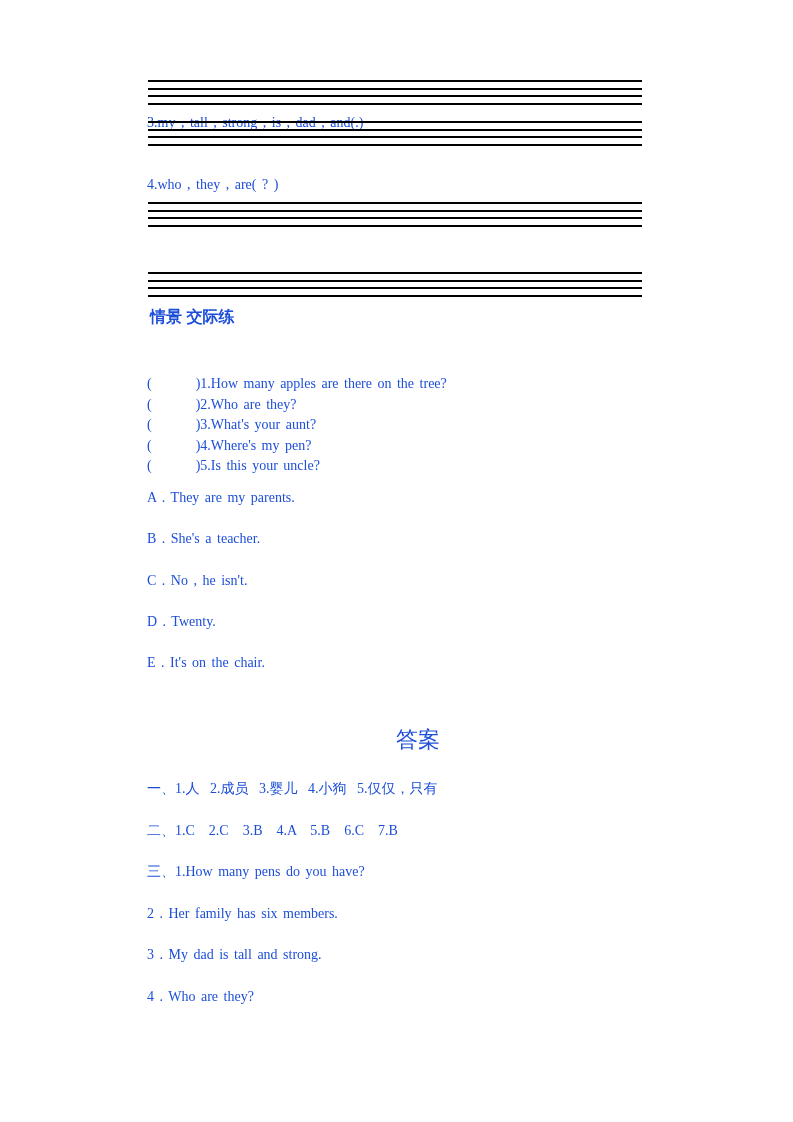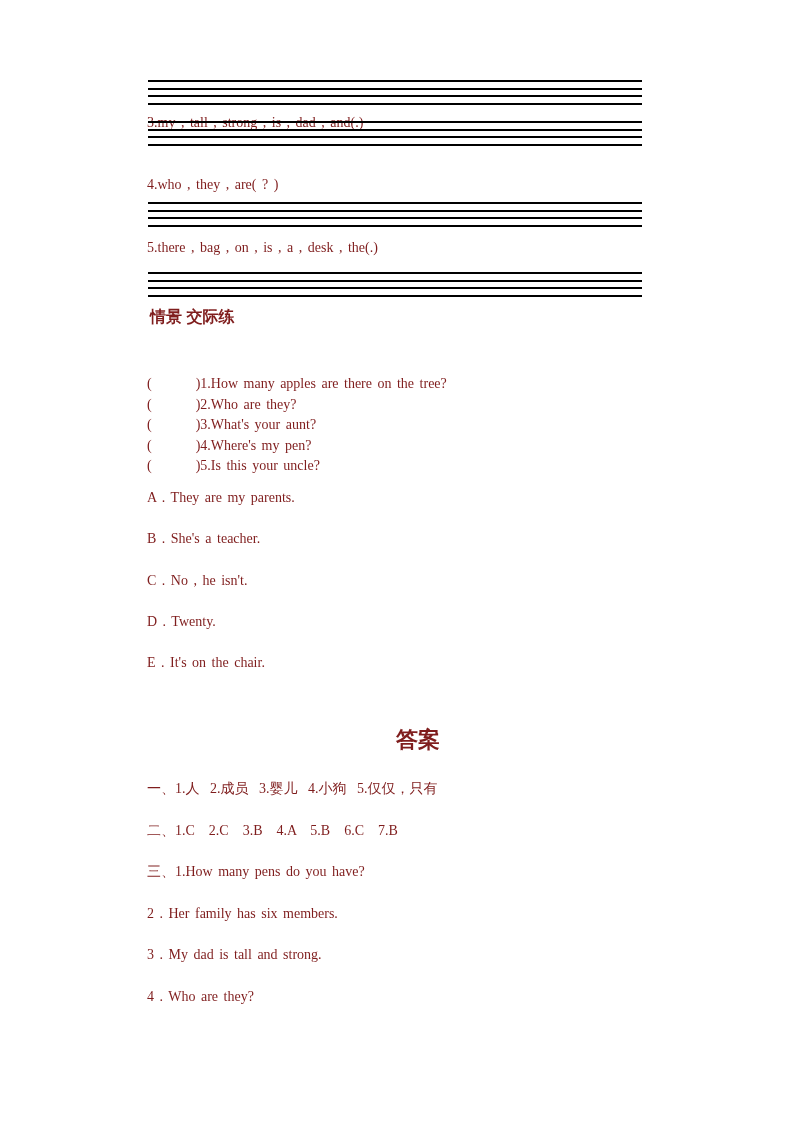--- a/index.html
+++ b/index.html
@@ -2,21 +2,21 @@
 <html><head>
 <meta charset="utf-8">
 <style>
   html, body { margin: 0; padding: 0; background: #e8e8e8; }
   .page {
     position: relative;
     width: 793px;
     height: 1122px;
     margin: 0 auto;
     background: #ffffff;
-    color: #7f1d1d;
+    color: #1d4ed8;
     font-family: "Liberation Serif", "DejaVu Serif", serif;
     overflow: hidden;
   }
   .rule-group { position: absolute; left: 148px; width: 494px; height: 26px; }
   .rule { position: absolute; left: 0; width: 100%; height: 2px; background: #000; }
   .rule.r1 { top: 0; }
   .rule.r2 { top: 8px; }
   .rule.r3 { top: 15px; }
   .rule.r4 { top: 23px; }
   .t {
@@ -37,21 +37,21 @@
     text-align: right;
   }
   .zh-title {
     font-family: "Liberation Sans", "DejaVu Sans", sans-serif;
     font-size: 15px;
     line-height: 19px;
     word-spacing: 0;
   }
   .answers-title {
     font-family: "Liberation Sans", "DejaVu Sans", sans-serif;
-    font-weight: bold;
+    font-weight: normal;
     font-size: 22px;
     line-height: 26px;
     left: 418px;
     transform: translateX(-50%);
     word-spacing: 0;
   }
   .zh-line { word-spacing: 0; text-align: center; }
 </style>
 </head>
 <body>
@@ -76,21 +76,20 @@
 
   <div class="t" style="top:176px">4.who , they , are( ? )</div>
 
   <div class="rule-group" style="top:202px">
     <div class="rule r1"></div>
     <div class="rule r2"></div>
     <div class="rule r3"></div>
     <div class="rule r4"></div>
   </div>
 
-  <div class="t" style="top:239px">5.there , bag , on , is , a , desk , the(.)</div>
 
   <div class="rule-group" style="top:272px">
     <div class="rule r1"></div>
     <div class="rule r2"></div>
     <div class="rule r3"></div>
     <div class="rule r4"></div>
   </div>
 
   <div class="t zh-heading" style="top:307px">情景 交际练</div>
 

